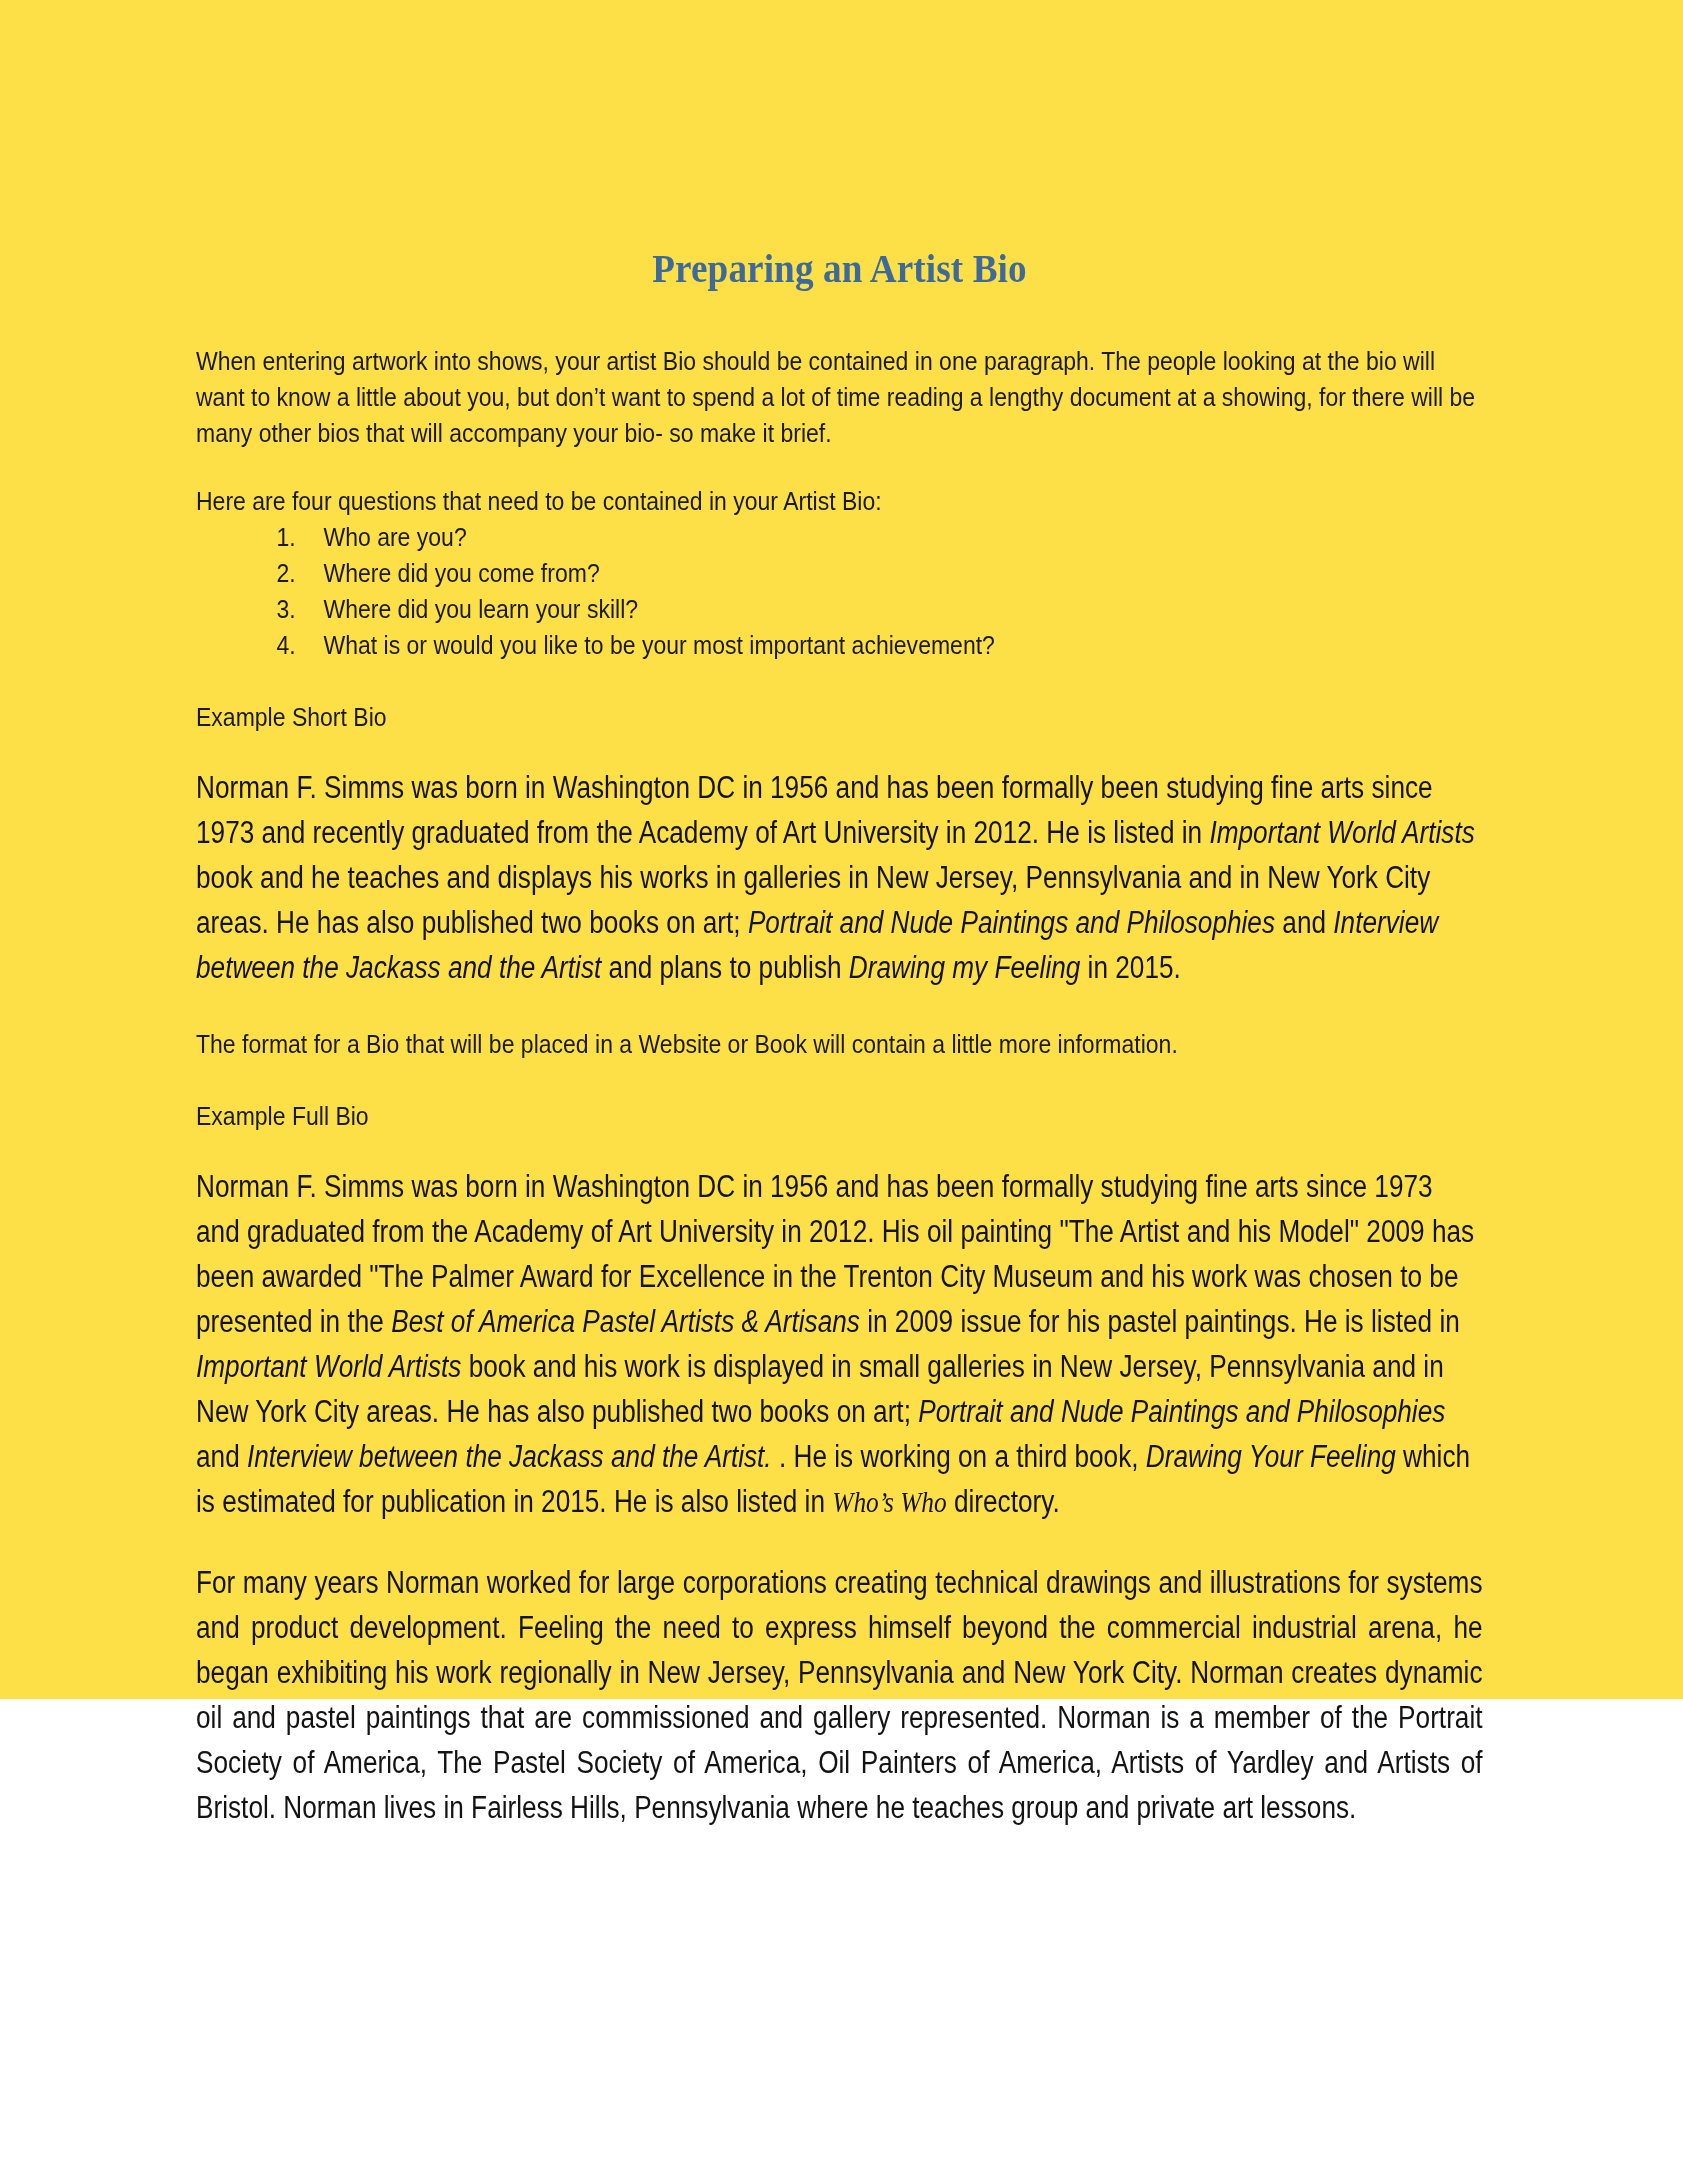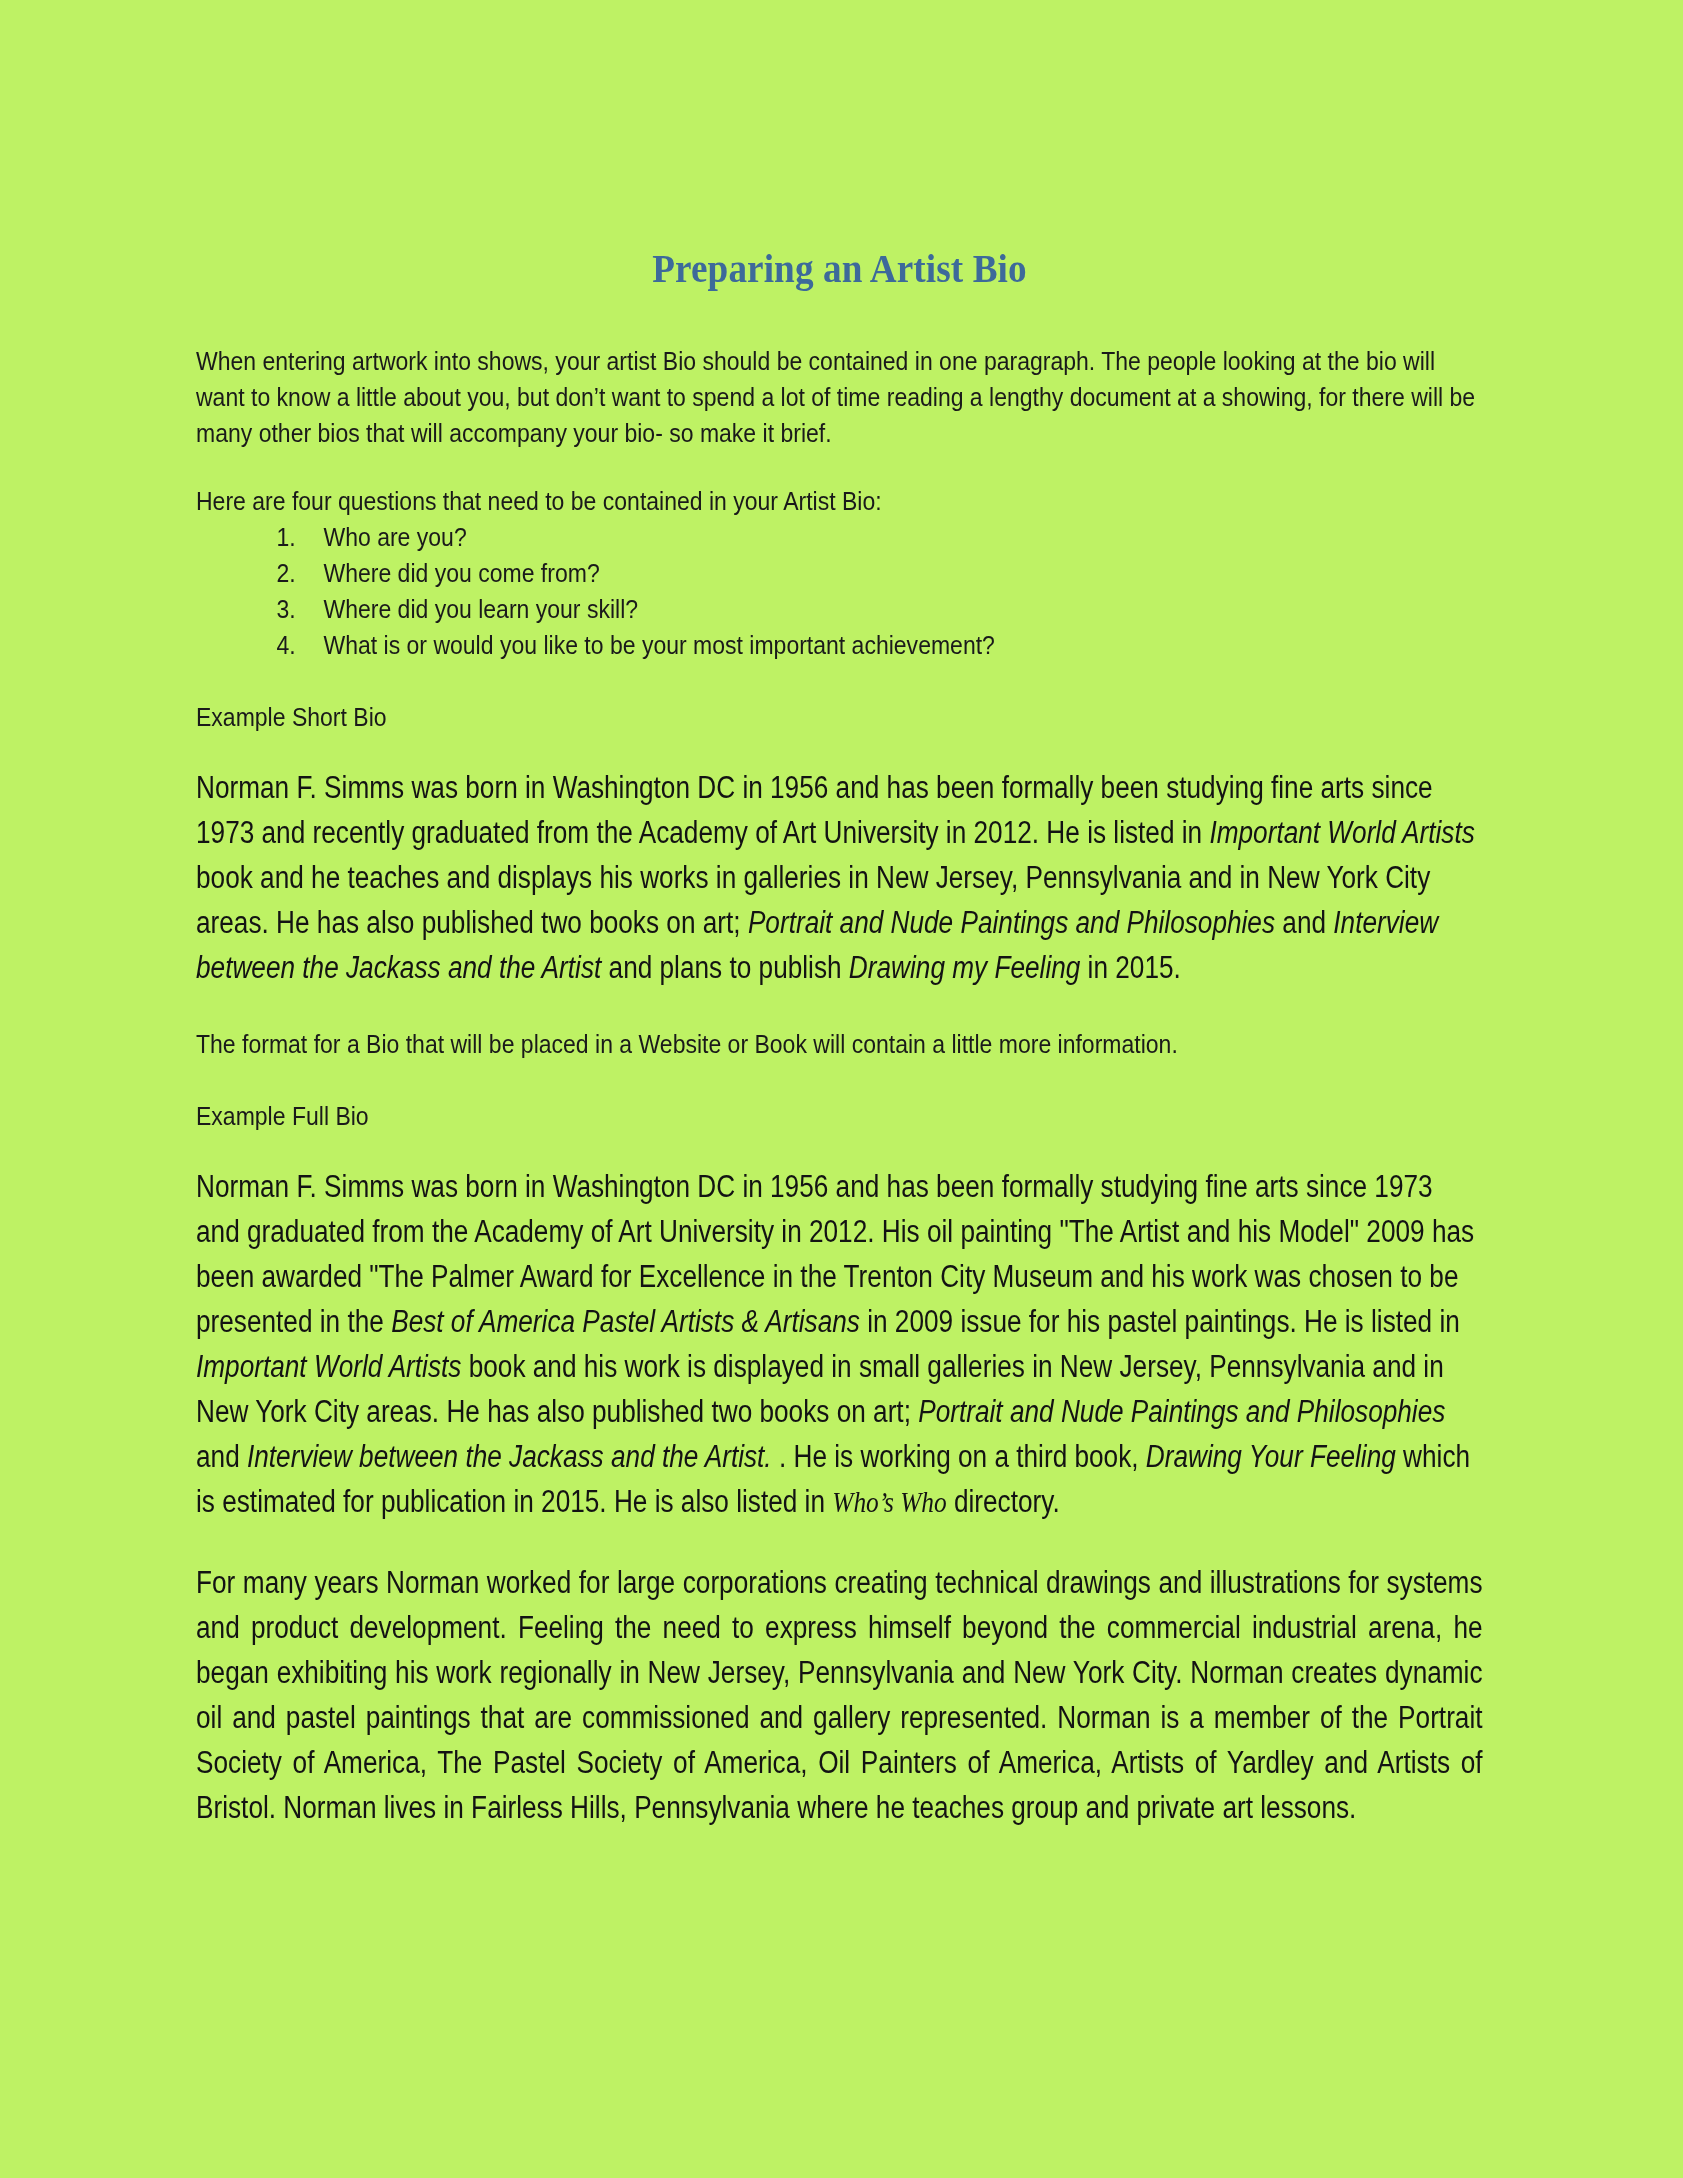--- a/index.html
+++ b/index.html
@@ -11,22 +11,22 @@
     width: 1683px;
     height: 2178px;
     font-family: "Liberation Sans", sans-serif;
     color: #000000;
     -webkit-font-smoothing: antialiased;
   }
 
   .page {
     position: relative;
     width: 1683px;
-    height: 2178px;
-    background: #bef264;
+    height: 1699px;
+    background: #fde047;
     box-sizing: border-box;
   }
 
   
   .doc {
     position: absolute;
     left: 196px;
     top: 246px;
     width: 1287px;
   }

